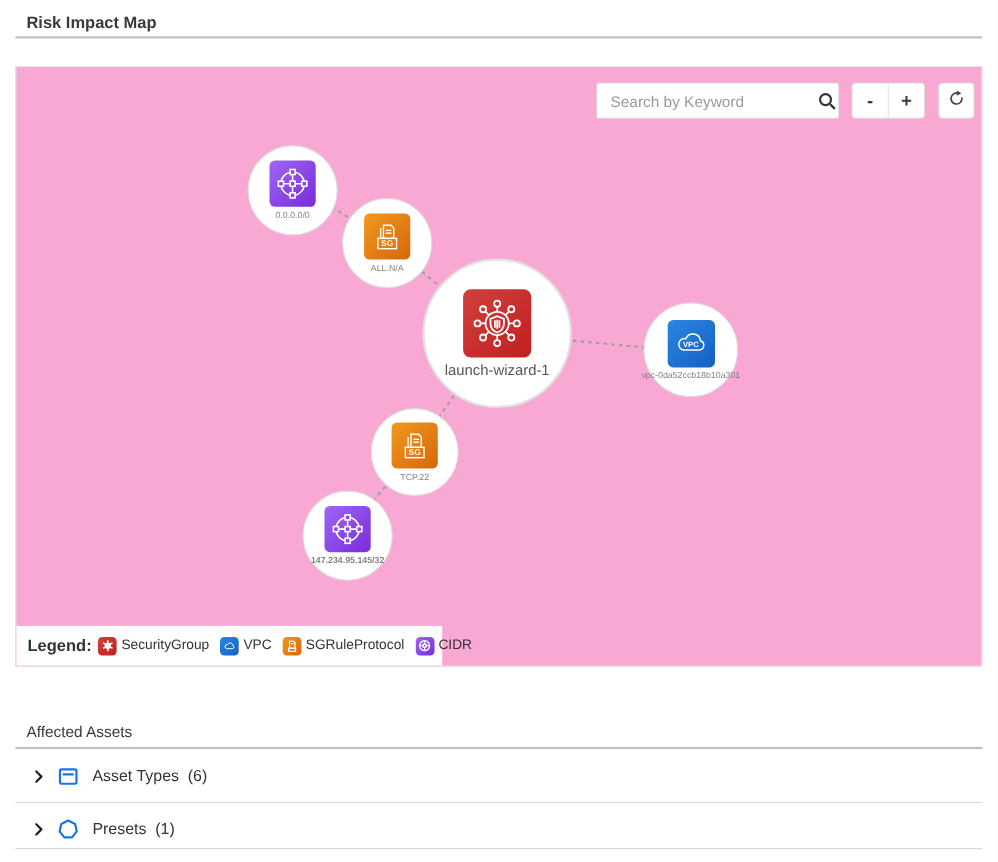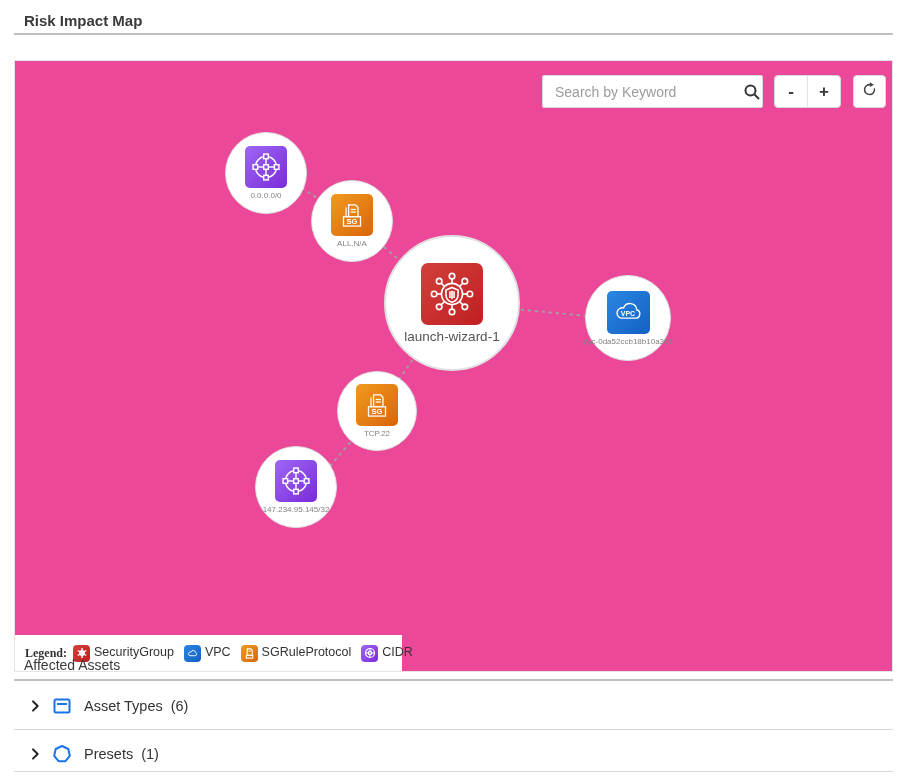--- a/index.html
+++ b/index.html
@@ -5,22 +5,22 @@
   * { margin:0; padding:0; box-sizing:border-box; }
   html,body { width:907px; height:784px; background:#fff; overflow:hidden;
     font-family:"Liberation Sans", sans-serif; }
   .stage { position:relative; width:907px; height:784px;border-radius:22px; }
 
   
   .page-title { position:absolute; left:24px; top:12px; font-size:15px; font-weight:bold; color:#3a3a3a; }
   .title-rule { position:absolute; left:14px; width:879px; top:33px; height:2px; background:#bfbfbf; }
 
   
-  .map-panel { position:absolute; left:14px; top:60px; width:879px; height:612px;
-    background:#ec4899; border:1px solid #e5e5e5; }
+  .map-panel { position:absolute; left:14px; top:60px; width:879px; height:546px;
+    background:#f9a8d4; border:1px solid #e5e5e5; }
 
   .search-box { position:absolute; left:527px; top:14px; width:221px; height:33px;
     background:#fff; border:1px solid #d9d9d9; border-radius:2px; display:flex; align-items:center; }
   .search-box input { flex:1; border:none; outline:none; background:transparent;
     font-family:"Liberation Sans", sans-serif; font-size:14px; color:#444; padding:0 6px 0 12px; }
   .search-box input::placeholder { color:#9b9b9b; }
   .search-glyph { width:30px; display:flex; justify-content:center; align-items:center; cursor:pointer; }
 
   .zoom-group { position:absolute; left:759px; top:14px; width:67px; height:33px;
     background:#fff; border:1px solid #d9d9d9; border-radius:4px; display:flex; }
@@ -43,21 +43,21 @@
   .node.big .nlabel { font-size:13.5px; color:#555; margin-top:4px; }
 
   .grad-red    { background:linear-gradient(135deg,#d2403a,#c01f22); }
   .grad-blue   { background:linear-gradient(135deg,#2b87e0,#1260c4); }
   .grad-orange { background:linear-gradient(135deg,#f09a1e,#d9650b); }
   .grad-purple { background:linear-gradient(135deg,#9d67f5,#7a2bd9); }
 
   
   .legend { position:absolute; left:0; bottom:0; width:387px; height:36px; background:#fff;
     display:flex; align-items:center; padding-left:10px; }
-  .legend-title { font-size:12px; font-weight:bold; color:#333; margin-right:6px;font-family:Liberation Serif, serif; }
+  .legend-title { font-size:15px; font-weight:bold; color:#333; margin-right:6px; }
   .legend-item { display:flex; align-items:flex-start; margin-right:10px; }
   .legend-chip { width:17px; height:17px; border-radius:4px; margin-right:4px;
     display:flex; align-items:center; justify-content:center; }
   .legend-label { font-size:12.5px; color:#333; }
 
   
   .assets-title { position:absolute; left:24px; top:657px; font-size:14px; font-weight:normal; color:#3a3a3a; }
   .assets-rule { position:absolute; left:14px; width:879px; top:679px; height:2px; background:#bfbfbf; }
   .asset-row { position:absolute; left:14px; width:879px; height:48px; display:flex; align-items:center; cursor:pointer; }
   .row-1 { top:682px; }
@@ -187,21 +187,21 @@
           <path d="M13 11 v11 h3" opacity="0.9"></path>
           <line x1="18.5" y1="13.5" x2="24.5" y2="13.5"></line>
             <line x1="18.5" y1="16.5" x2="24.5" y2="16.5"></line>
           <rect x="10" y="22" width="20" height="11"></rect>
           <text x="20" y="30.6" fill="#fff" stroke="none" font-size="9" font-weight="bold" text-anchor="middle" font-family="Liberation Sans, sans-serif">SG</text>
         </svg>
       </div>
       <div class="nlabel">TCP.22</div>
     </div>
 
-    <div class="node" style="left:240px;top:385px;width:82px;height:82px;">
+    <div class="node" style="left:260px;top:385px;width:82px;height:82px;font-weight:bold;">
       <div class="nicon grad-purple" style="width:42px;height:42px;">
         <svg width="34" height="34" viewBox="0 0 40 40" fill="none" stroke="#fff" stroke-width="1.7">
           <circle cx="20" cy="20" r="12.5"></circle>
           <line x1="20" y1="20" x2="20" y2="9"></line>
             <line x1="20" y1="20" x2="31" y2="20"></line>
           <line x1="20" y1="20" x2="20" y2="31"></line>
             <line x1="20" y1="20" x2="9" y2="20"></line>
           <rect x="17.3" y="4.8" width="5.4" height="5.4" fill="#8a46e8"></rect>
           <rect x="29.8" y="17.3" width="5.4" height="5.4" fill="#8a46e8"></rect>
           <rect x="17.3" y="29.8" width="5.4" height="5.4" fill="#8a46e8"></rect>

